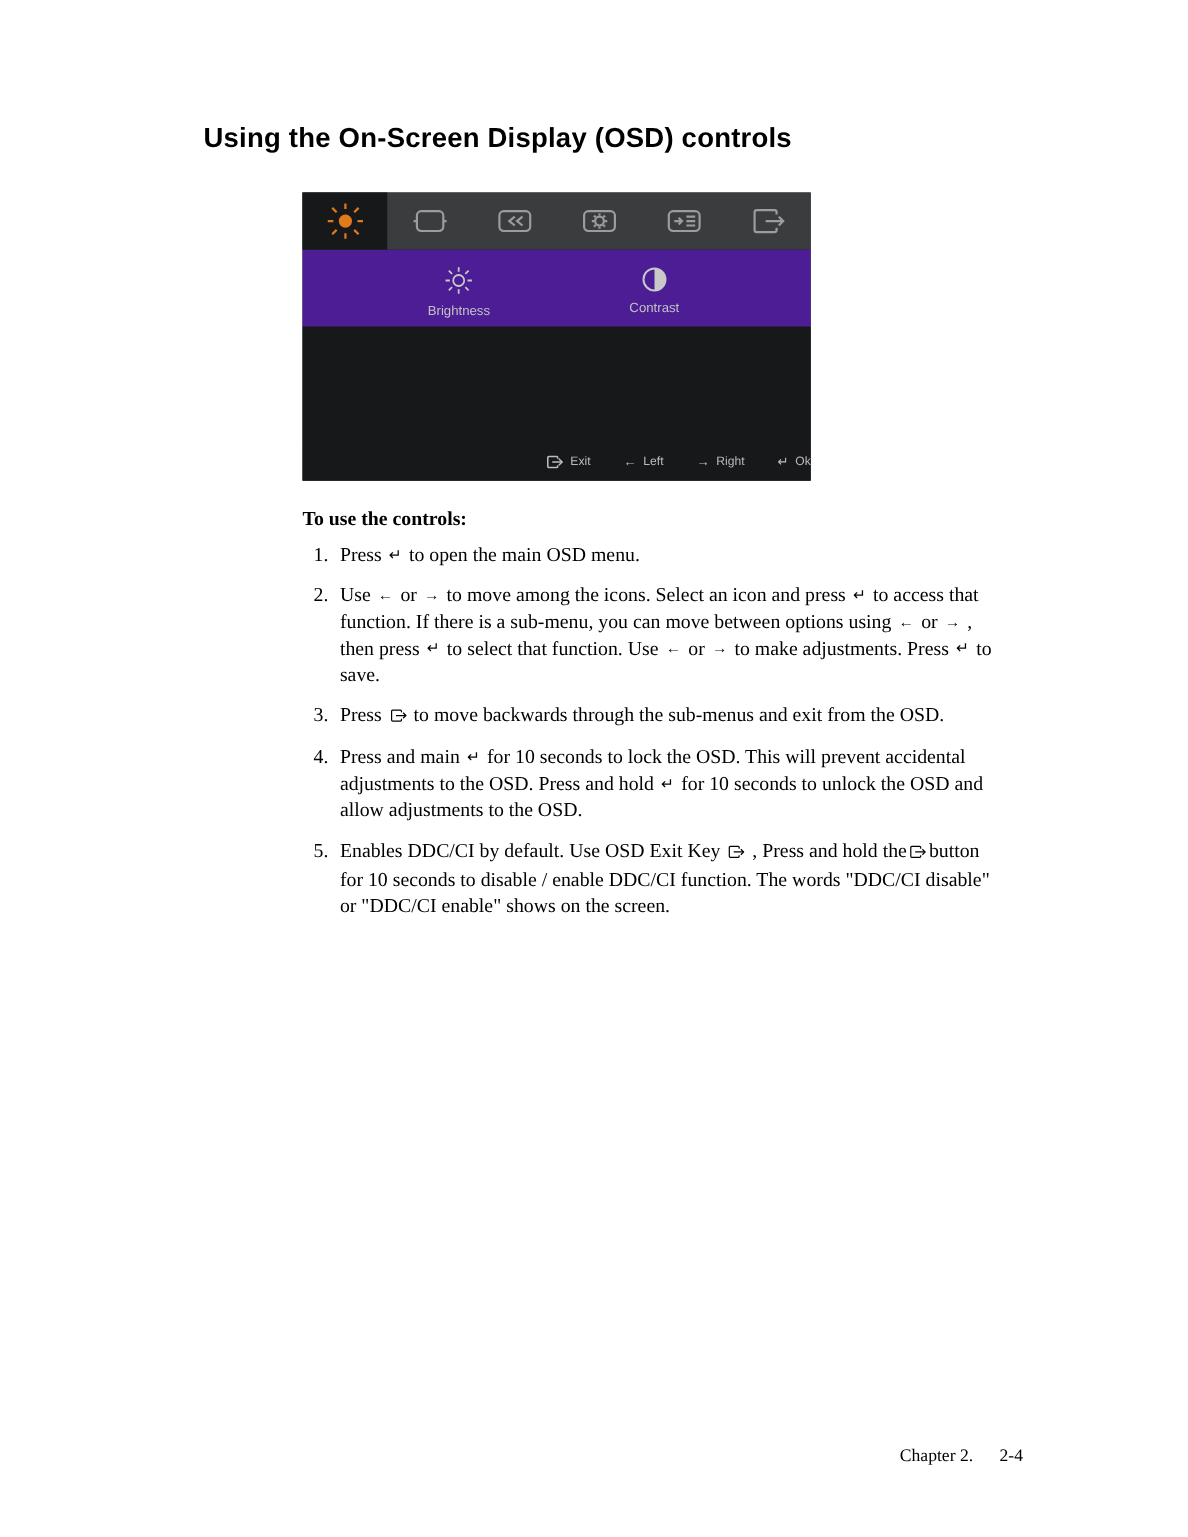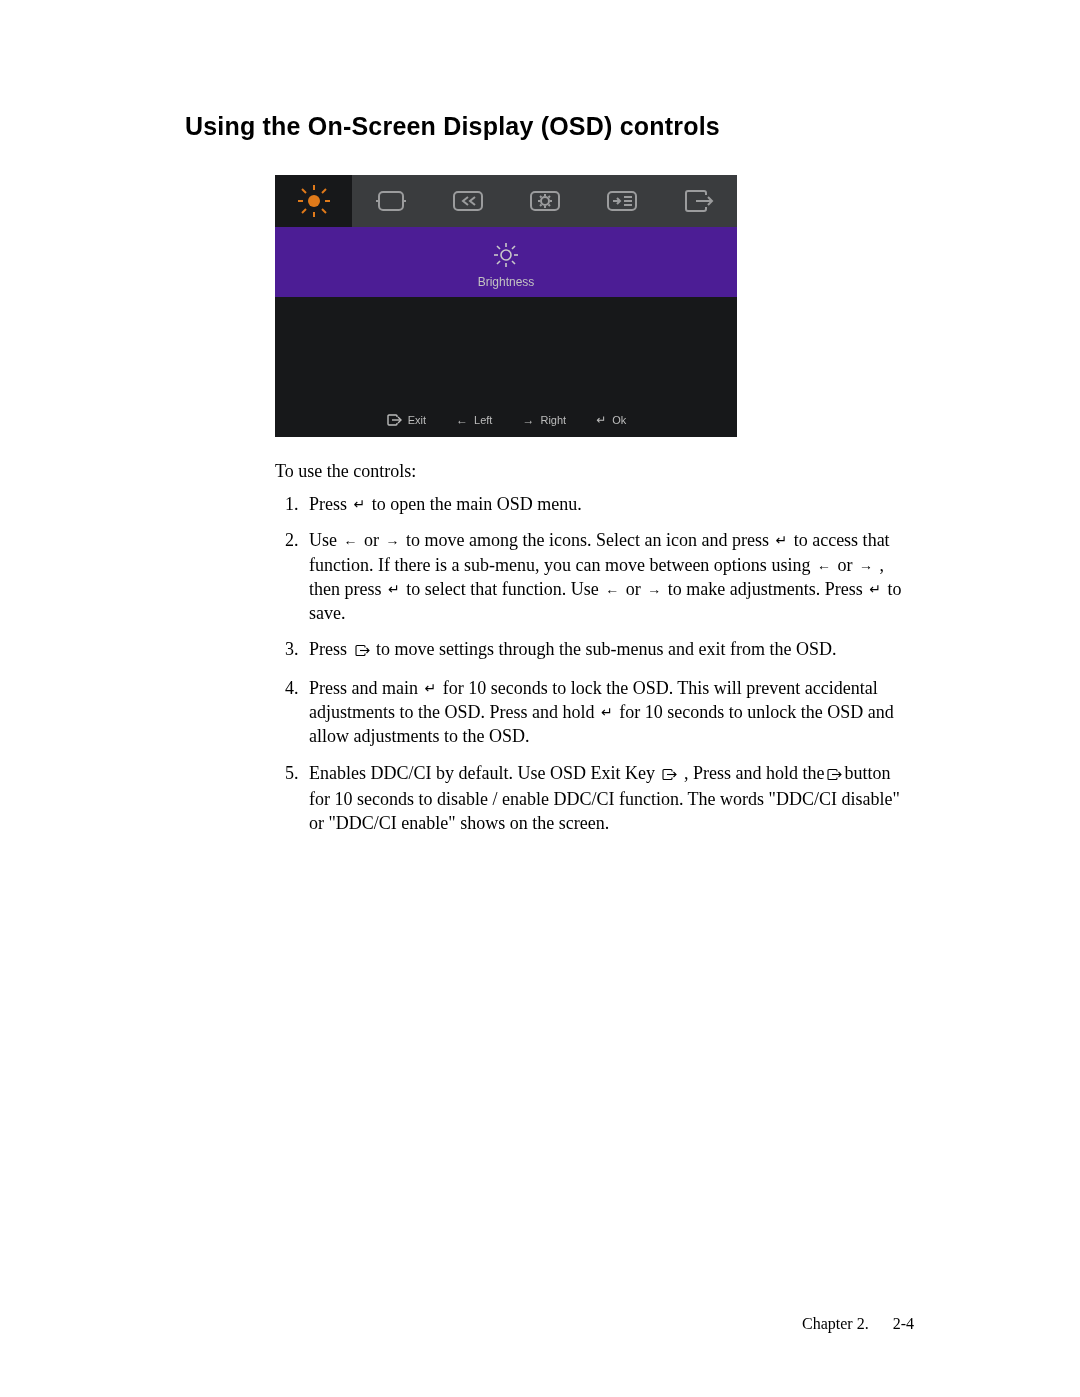--- a/index.html
+++ b/index.html
@@ -66,34 +66,35 @@
   .osd .sub .col {
     flex: 1;
     text-align: center;
     font-size: 12px;
     color: #c2c2c2;
   }
   .osd .sub .col svg { display: block; margin: 0 auto 6px; }
   .osd .blank { height: 108px; background: #17181a; }
   .osd .foot {
     display: flex;
-    justify-content: center;
+    justify-content: flex-end;
     align-items: center;
     gap: 30px;
     font-size: 11px;
     color: #bcbcbc;
     padding: 8px 0 10px;
     background: #17181a;
   }
   .osd .foot .fitem { display: inline-flex; align-items: center; gap: 6px; }
   .osd .foot .fitem .g { font-size: 12px; }
   
   .lead {
     font-size: 18px;
     margin: 24px 0 10px 90px;
+    font-weight: bold;
   }
   ol.steps {
     margin: 0 0 0 90px;
     padding-left: 28px;
     font-size: 18px;
     line-height: 1.35;
   }
   ol.steps > li { margin-bottom: 12px; padding-left: 6px; }
   .glyph {
     display: inline-block;
@@ -103,21 +104,21 @@
     padding: 0 2px;
   }
   .exit-glyph {
     display: inline-block;
     vertical-align: -2px;
     padding: 0 2px;
   }
   .footer {
     position: absolute;
     bottom: 64px;
-    right: 150px;
+    right: 134px;
     font-size: 16px;
   }
   .footer .chap { margin-right: 24px; }
 </style>
 </head>
 <body>
 
 <div class="page">
 
   <h2 class="title">Using the On-Screen Display (OSD) controls</h2>
@@ -201,20 +202,27 @@
           <line x1="14" y1="22" x2="14" y2="26"></line>
           <line x1="2" y1="14" x2="6" y2="14"></line>
           <line x1="22" y1="14" x2="26" y2="14"></line>
           <line x1="5" y1="5" x2="8" y2="8"></line>
           <line x1="20" y1="20" x2="23" y2="23"></line>
           <line x1="5" y1="23" x2="8" y2="20"></line>
           <line x1="20" y1="8" x2="23" y2="5"></line>
         </svg>
         <span>Brightness</span>
       </div>
+      <div class="col">
+        <svg width="26" height="26" viewBox="0 0 26 26">
+          <circle cx="13" cy="13" r="10" fill="none" stroke="#c9c9c9" stroke-width="1.8"></circle>
+          <path d="M13 3 A10 10 0 0 1 13 23 Z" fill="#c9c9c9"></path>
+        </svg>
+        <span>Contrast</span>
+      </div>
       <div class="col" style="flex:0.3"></div>
     </div>
 
     <div class="blank"></div>
 
     <div class="foot">
       <span class="fitem">
         <svg width="16" height="14" viewBox="0 0 16 14" fill="none" stroke="#bcbcbc" stroke-width="1.4">
           <path d="M11 4 V3 a1 1 0 0 0 -1 -1 H3 a1 1 0 0 0 -1 1 V11 a1 1 0 0 0 1 1 H10 a1 1 0 0 0 1 -1 V10"></path>
           <line x1="6" y1="7" x2="15" y2="7"></line>
@@ -244,21 +252,21 @@
       <span>Press </span><span class="glyph">↵</span><span> to open the main OSD menu.</span>
     </li>
     <li>
       <span>Use </span><span class="glyph">←</span><span> or </span><span class="glyph">→</span><span> to move among the icons. Select an icon and press </span><span class="glyph">↵</span><span> to access that function. If there is a sub-menu, you can move between options using </span><span class="glyph">←</span><span> or </span><span class="glyph">→</span><span> , then press </span><span class="glyph">↵</span><span> to select that function. Use </span><span class="glyph">←</span><span> or </span><span class="glyph">→</span><span> to make adjustments. Press </span><span class="glyph">↵</span><span> to save.</span>
     </li>
     <li>
       <span>Press </span><span class="exit-glyph"><svg width="16" height="13" viewBox="0 0 16 13" fill="none" stroke="#000" stroke-width="1.1">
             <path d="M11 3.5 V2.5 a1 1 0 0 0 -1 -1 H3 a1 1 0 0 0 -1 1 V10.5 a1 1 0 0 0 1 1 H10 a1 1 0 0 0 1 -1 V9.5"></path>
             <line x1="6" y1="6.5" x2="15" y2="6.5"></line>
             <polyline points="12.5,4 15,6.5 12.5,9"></polyline>
-          </svg></span><span> to move settings through the sub-menus and exit from the OSD.</span>
+          </svg></span><span> to move backwards through the sub-menus and exit from the OSD.</span>
     </li>
     <li>
       <span>Press and main  </span><span class="glyph">↵</span><span> for 10 seconds to lock the OSD. This will prevent accidental adjustments to the OSD. Press and hold </span><span class="glyph">↵</span><span> for 10  seconds to unlock the OSD and allow adjustments to the OSD.</span>
     </li>
     <li>
       <span>Enables DDC/CI by default. Use OSD Exit Key </span><span class="exit-glyph"><svg width="16" height="13" viewBox="0 0 16 13" fill="none" stroke="#000" stroke-width="1.1">
             <path d="M11 3.5 V2.5 a1 1 0 0 0 -1 -1 H3 a1 1 0 0 0 -1 1 V10.5 a1 1 0 0 0 1 1 H10 a1 1 0 0 0 1 -1 V9.5"></path>
             <line x1="6" y1="6.5" x2="15" y2="6.5"></line>
             <polyline points="12.5,4 15,6.5 12.5,9"></polyline>
           </svg></span><span> , Press and hold the</span><span class="exit-glyph"><svg width="16" height="13" viewBox="0 0 16 13" fill="none" stroke="#000" stroke-width="1.1">

